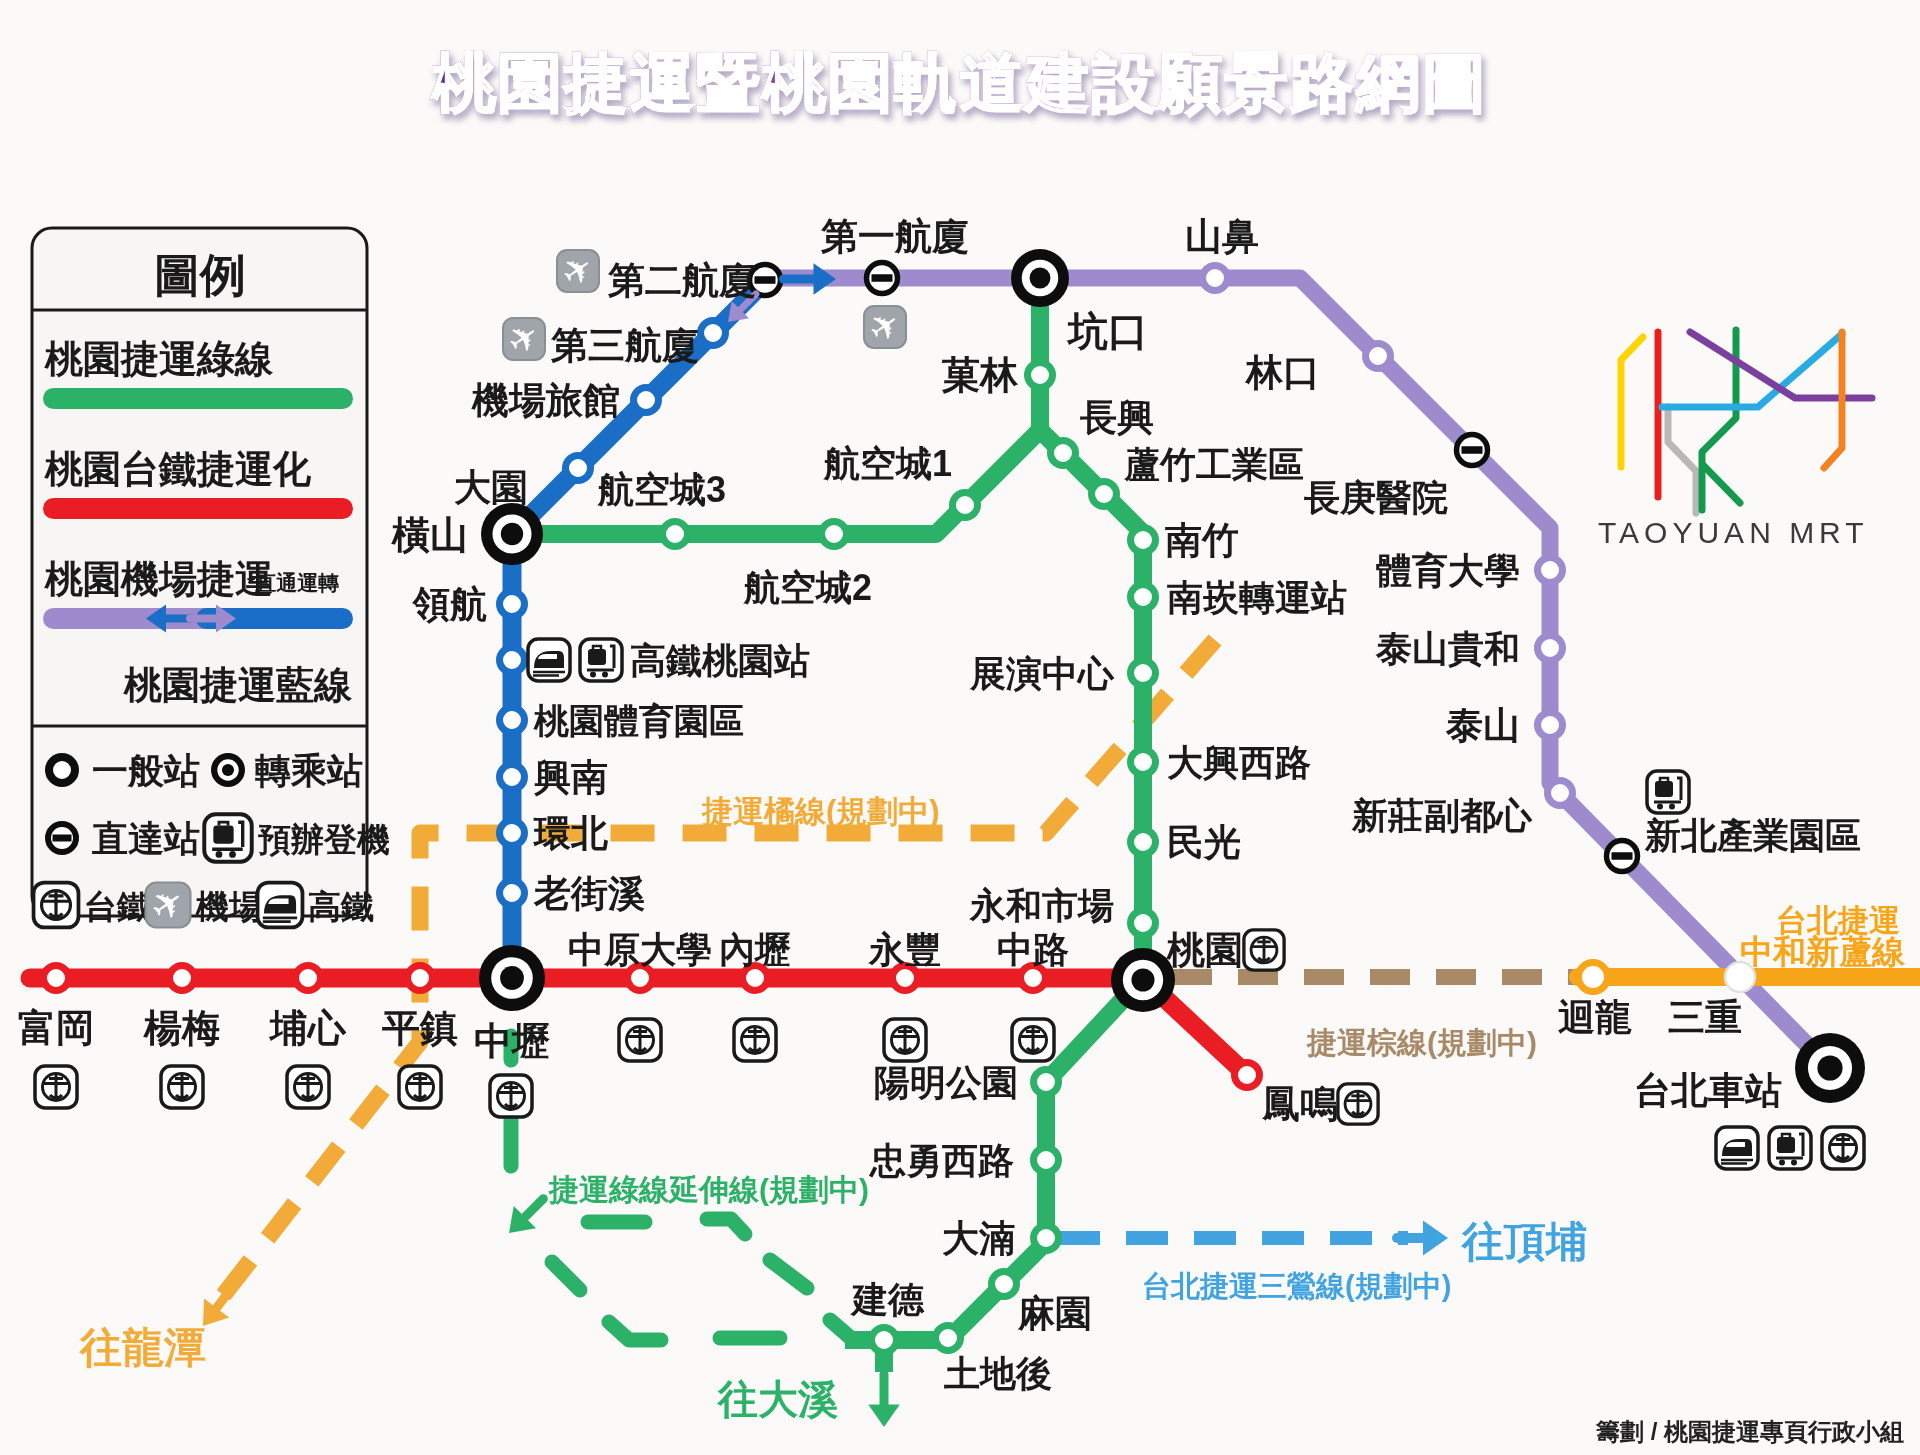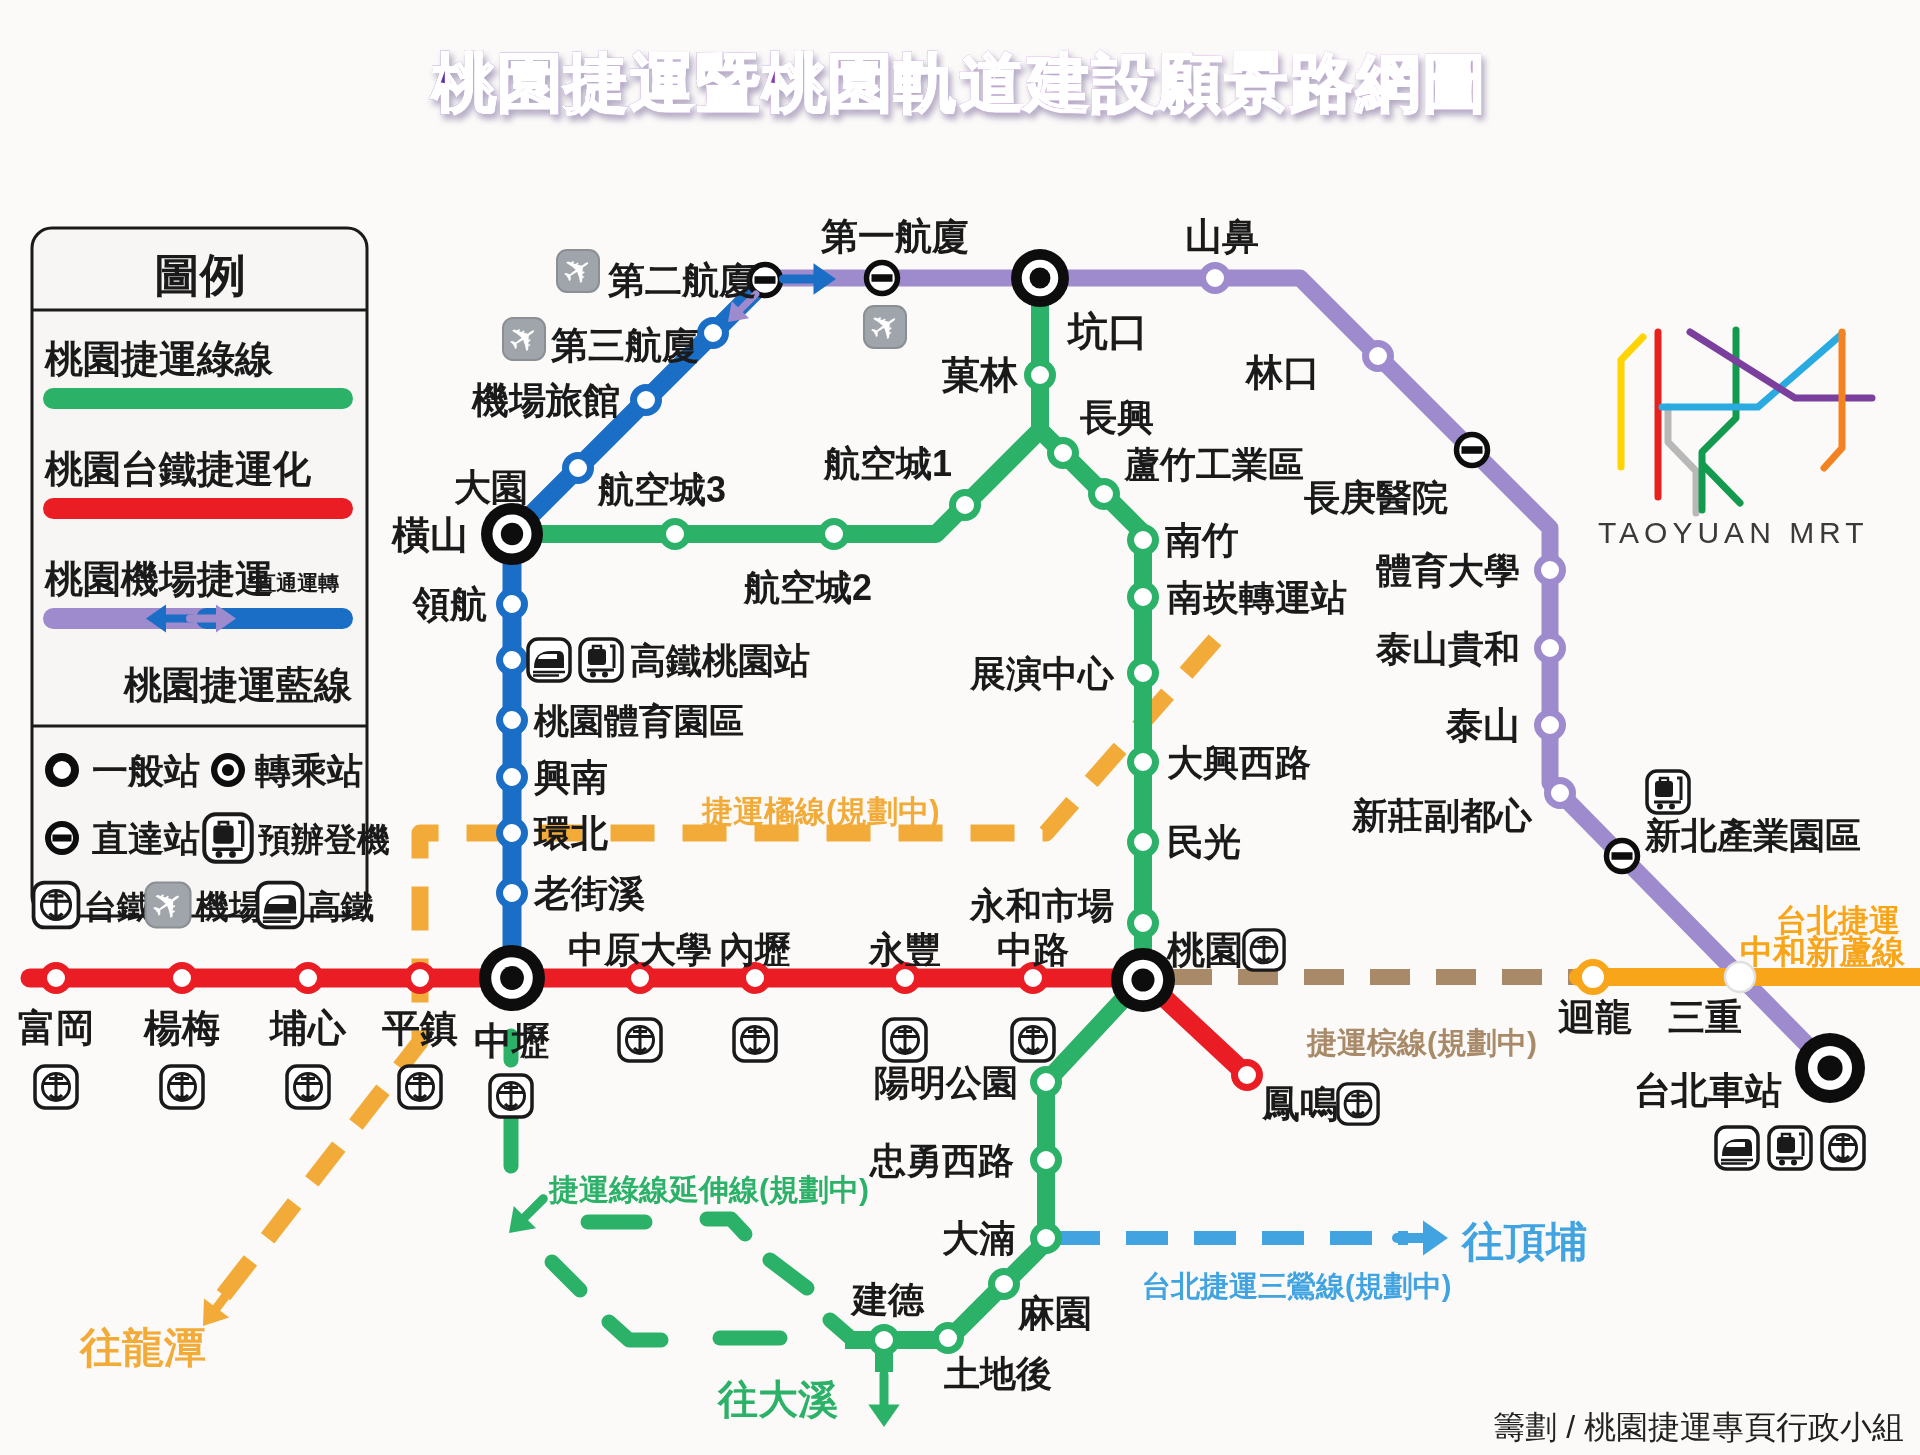--- a/index.html
+++ b/index.html
@@ -3,21 +3,21 @@
 <meta charset="utf-8">
 <style>
   html,body{margin:0;padding:0}
   body{width:1920px;height:1455px;position:relative;background:#fbfaf8;font-family:"Liberation Sans","DejaVu Sans",sans-serif;overflow:hidden}
   #title{position:absolute;left:0;top:40px;width:100%;text-align:center;font-size:64px;font-weight:700;letter-spacing:2px;
     background:linear-gradient(90deg,#3a2a8e 0%,#5c2f9e 20%,#8f45bd 45%,#b45fce 65%,#d88ae0 85%,#e9a6ee 100%);
     -webkit-background-clip:text;background-clip:text;color:transparent;-webkit-text-stroke:2.5px #ffffff;
     filter:drop-shadow(3px 5px 3px rgba(90,70,130,.45));}
   svg{position:absolute;left:0;top:0}
   text{font-family:"Liberation Sans","DejaVu Sans",sans-serif}
-  #credits{position:absolute;right:16px;bottom:8px;text-align:left;font-weight:400;font-size:32px;color:#222;line-height:1.25}
+  #credits{position:absolute;right:16px;bottom:8px;text-align:left;font-weight:700;font-size:24px;color:#222;line-height:1.25}
 </style>
 </head>
 <body>
 
 <div id="title">桃園捷運暨桃園軌道建設願景路網圖</div>
 
 <svg id="map" width="1920" height="1455" viewBox="0 0 1920 1455">
   <defs>
     <g id="ic-tra">
       <rect x="-21" y="-21" width="42" height="42" rx="10" fill="#fff" stroke="#1a1a1a" stroke-width="3.5"></rect>

